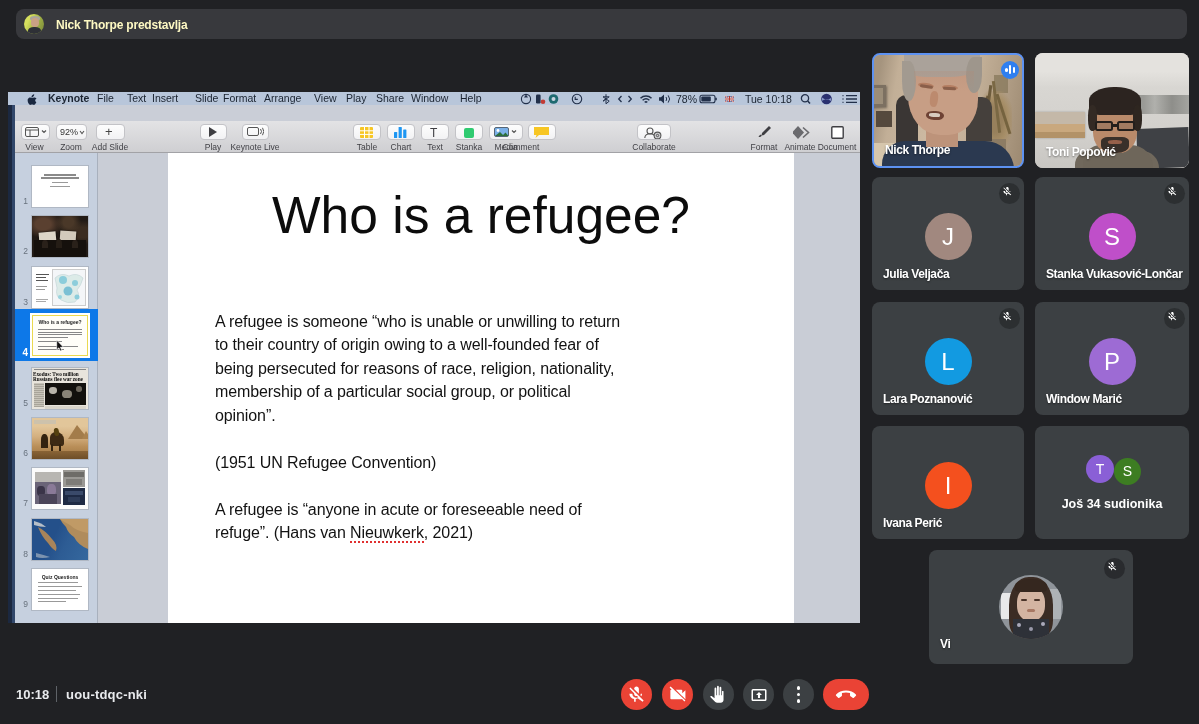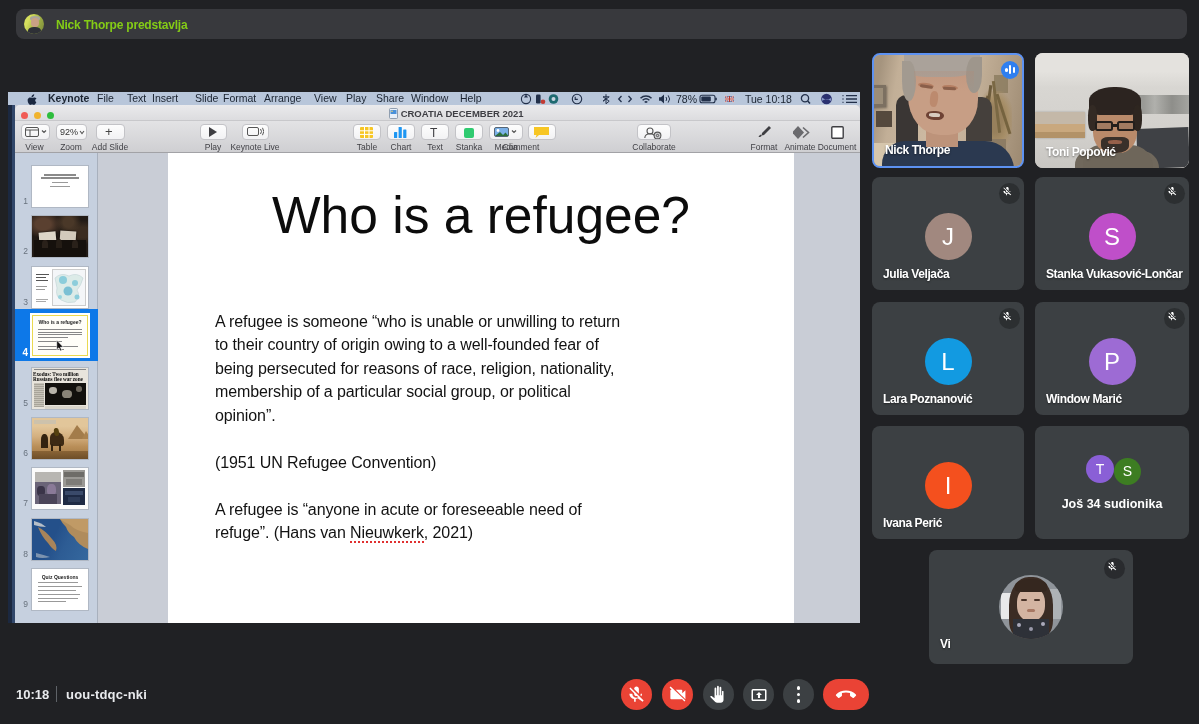--- a/index.html
+++ b/index.html
@@ -7,21 +7,21 @@
 body { font-family:"Liberation Sans", sans-serif; position:relative; }
 .abs { position:absolute; }
 
 
 #banner { left:16px; top:9px; width:1171px; height:30px; background:#38393d; border-radius:8px; }
 #banner .av { left:8px; top:5px; width:20px; height:20px; border-radius:50%;
   background: linear-gradient(115deg, #d6e05e 0 25%, #a4b446 55%, #798a3a 100%); overflow:hidden;}
 #banner .av i{position:absolute;left:6.5px;top:4px;width:8px;height:9px;border-radius:48%;background:#c9a084;}
 #banner .av u{position:absolute;left:5.5px;top:2px;width:10px;height:4.5px;border-radius:50%;background:#aaa49a;}
 #banner .av b{position:absolute;left:4px;top:12.5px;width:13px;height:8px;border-radius:45% 45% 0 0;background:#2e3036;}
-#banner .txt { left:40px; top:8.5px; font-size:12px; font-weight:bold; color:#84cc16; letter-spacing:-0.2px; }
+#banner .txt { left:40px; top:8.5px; font-size:12px; font-weight:bold; color:#fef9c3; letter-spacing:-0.2px; }
 
 
 #screen { left:8px; top:92px; width:852px; height:531px; background:#caced7; overflow:hidden; }
 #menubar { left:0; top:0; width:852px; height:13px; background:#b8c6da; color:#1a2330; font-size:10.5px; }
 #menubar span { position:absolute; top:0px; }
 #desktop { left:0; top:13px; width:7px; height:518px; background:linear-gradient(90deg,#1b2840 0 55%,#31476a 55% 100%); }
 
 #kwin { left:7px; top:13px; width:845px; height:518px; }
 #titlebar { left:0; top:0; width:845px; height:16px; background:linear-gradient(#eaeaec,#dcdcdf); border-bottom:1px solid #c8c8cb; border-radius:5px 5px 0 0;}
 .tl { position:absolute; top:7px; width:7px; height:7px; border-radius:50%; }
@@ -116,30 +116,20 @@
         <path d="M306 4.5 Q310.5 8.5 315 5 L315 8 Q310.5 4.5 306 7.8 Z" fill="#8899c8" stroke="none"></path>
         <g stroke="#22304a" stroke-width="1.3">
           <path d="M330 2.6 L341 2.6 M330 6 L341 6 M330 9.4 L341 9.4"></path>
           <path d="M326.5 2.6 L327.5 2.6 M326.5 6 L327.5 6 M326.5 9.4 L327.5 9.4"></path>
         </g>
       </g>
     </svg>
   </div>
   <div id="desktop" class="abs"></div>
   <div id="kwin" class="abs">
-    <div id="titlebar" class="abs">
-      <div class="tl" style="left:5.5px;background:#f05c55;"></div>
-      <div class="tl" style="left:18.5px;background:#f0b32e;"></div>
-      <div class="tl" style="left:31.5px;background:#2ebd3d;"></div>
-      <div id="title"><svg style="vertical-align:-2px" width="9" height="11" viewBox="0 0 9 11">
-            <rect x="0.5" y="0.5" width="8" height="10" rx="1" fill="#e8f0fa" stroke="#7a8aa0" stroke-width="0.8"></rect>
-            <rect x="1.5" y="2" width="6" height="4" fill="#4a90d9"></rect>
-            <circle cx="3" cy="3.2" r="0.8" fill="#f5d76e"></circle>
-          </svg> CROATIA DECEMBER 2021</div>
-    </div>
     <div id="toolbar" class="abs">
       <div class="tbtn" style="left:6px;width:29px"></div>
       <svg class="abs" style="left:10px;top:6px" width="22" height="10" viewBox="0 0 22 10">
           <rect x="0.5" y="0.5" width="13" height="9" rx="1.5" fill="none" stroke="#555" stroke-width="1"></rect>
           <line x1="0.5" y1="3" x2="13.5" y2="3" stroke="#555"></line>
           <line x1="5" y1="3" x2="5" y2="9.5" stroke="#555"></line>
           <path d="M17 3.5 L19 5.5 L21 3.5" fill="none" stroke="#555" stroke-width="1.2"></path>
         </svg>
       <div class="tlabel" style="left:-10.5px">View</div>
       <div class="tbtn" style="left:41px;width:31px"></div>

